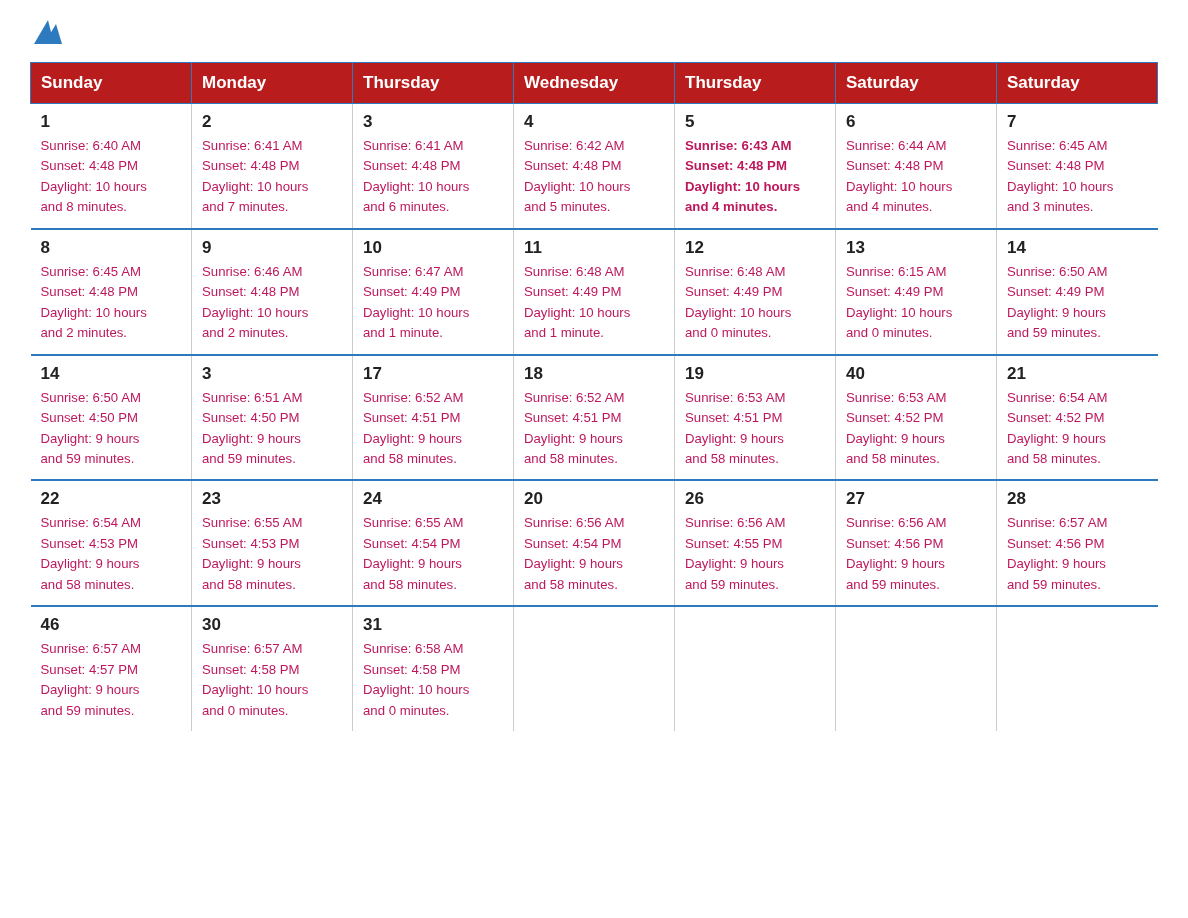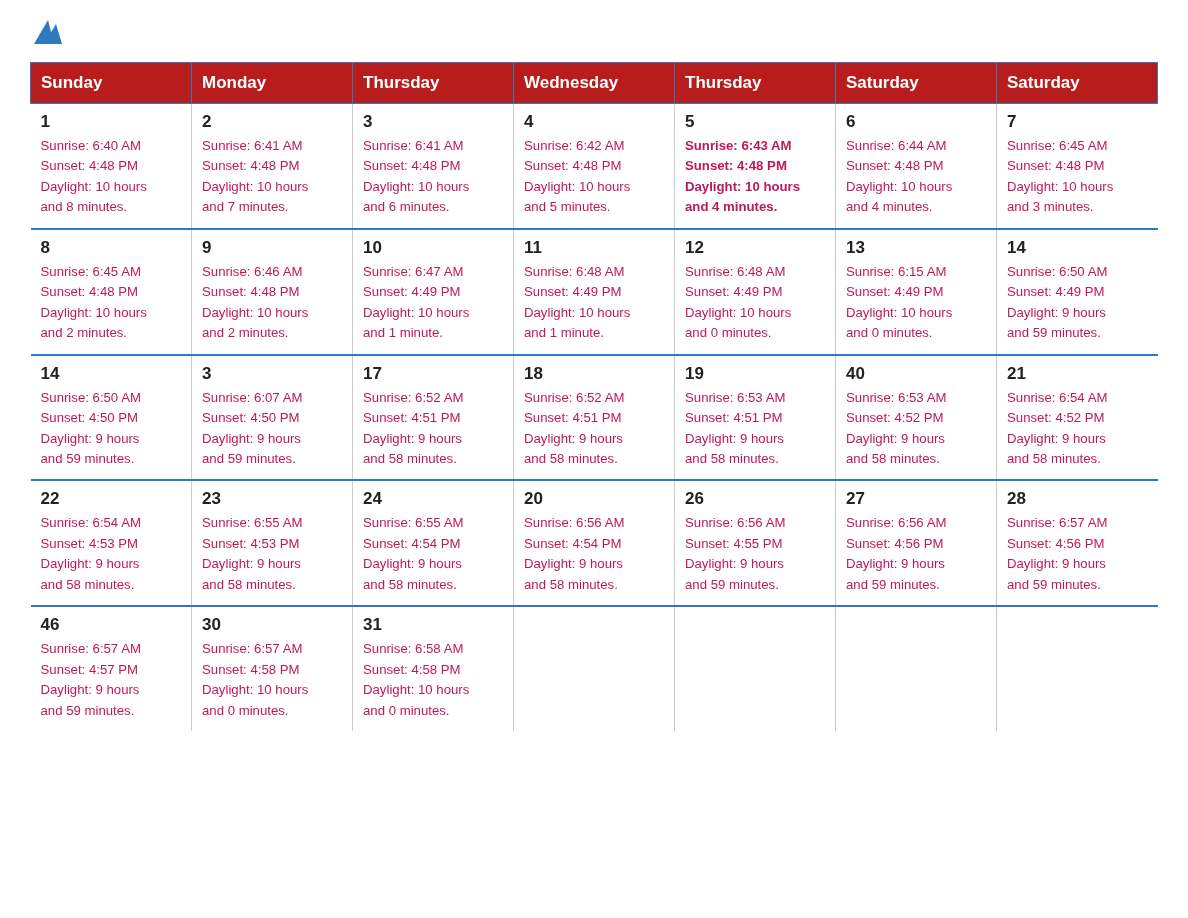--- a/index.html
+++ b/index.html
@@ -237,21 +237,21 @@
       <tr>
         <td>
           <span class="day-num">14</span>
           <div class="day-info" style="white-space: pre-line;">Sunrise: 6:50 AM
 Sunset: 4:50 PM
 Daylight: 9 hours
 and 59 minutes.</div>
         </td>
         <td>
           <span class="day-num">3</span>
-          <div class="day-info" style="white-space: pre-line;">Sunrise: 6:07 AM
+          <div class="day-info" style="white-space: pre-line;">Sunrise: 6:51 AM
 Sunset: 4:50 PM
 Daylight: 9 hours
 and 59 minutes.</div>
         </td>
         <td>
           <span class="day-num">17</span>
           <div class="day-info" style="white-space: pre-line;">Sunrise: 6:52 AM
 Sunset: 4:51 PM
 Daylight: 9 hours
 and 58 minutes.</div>

